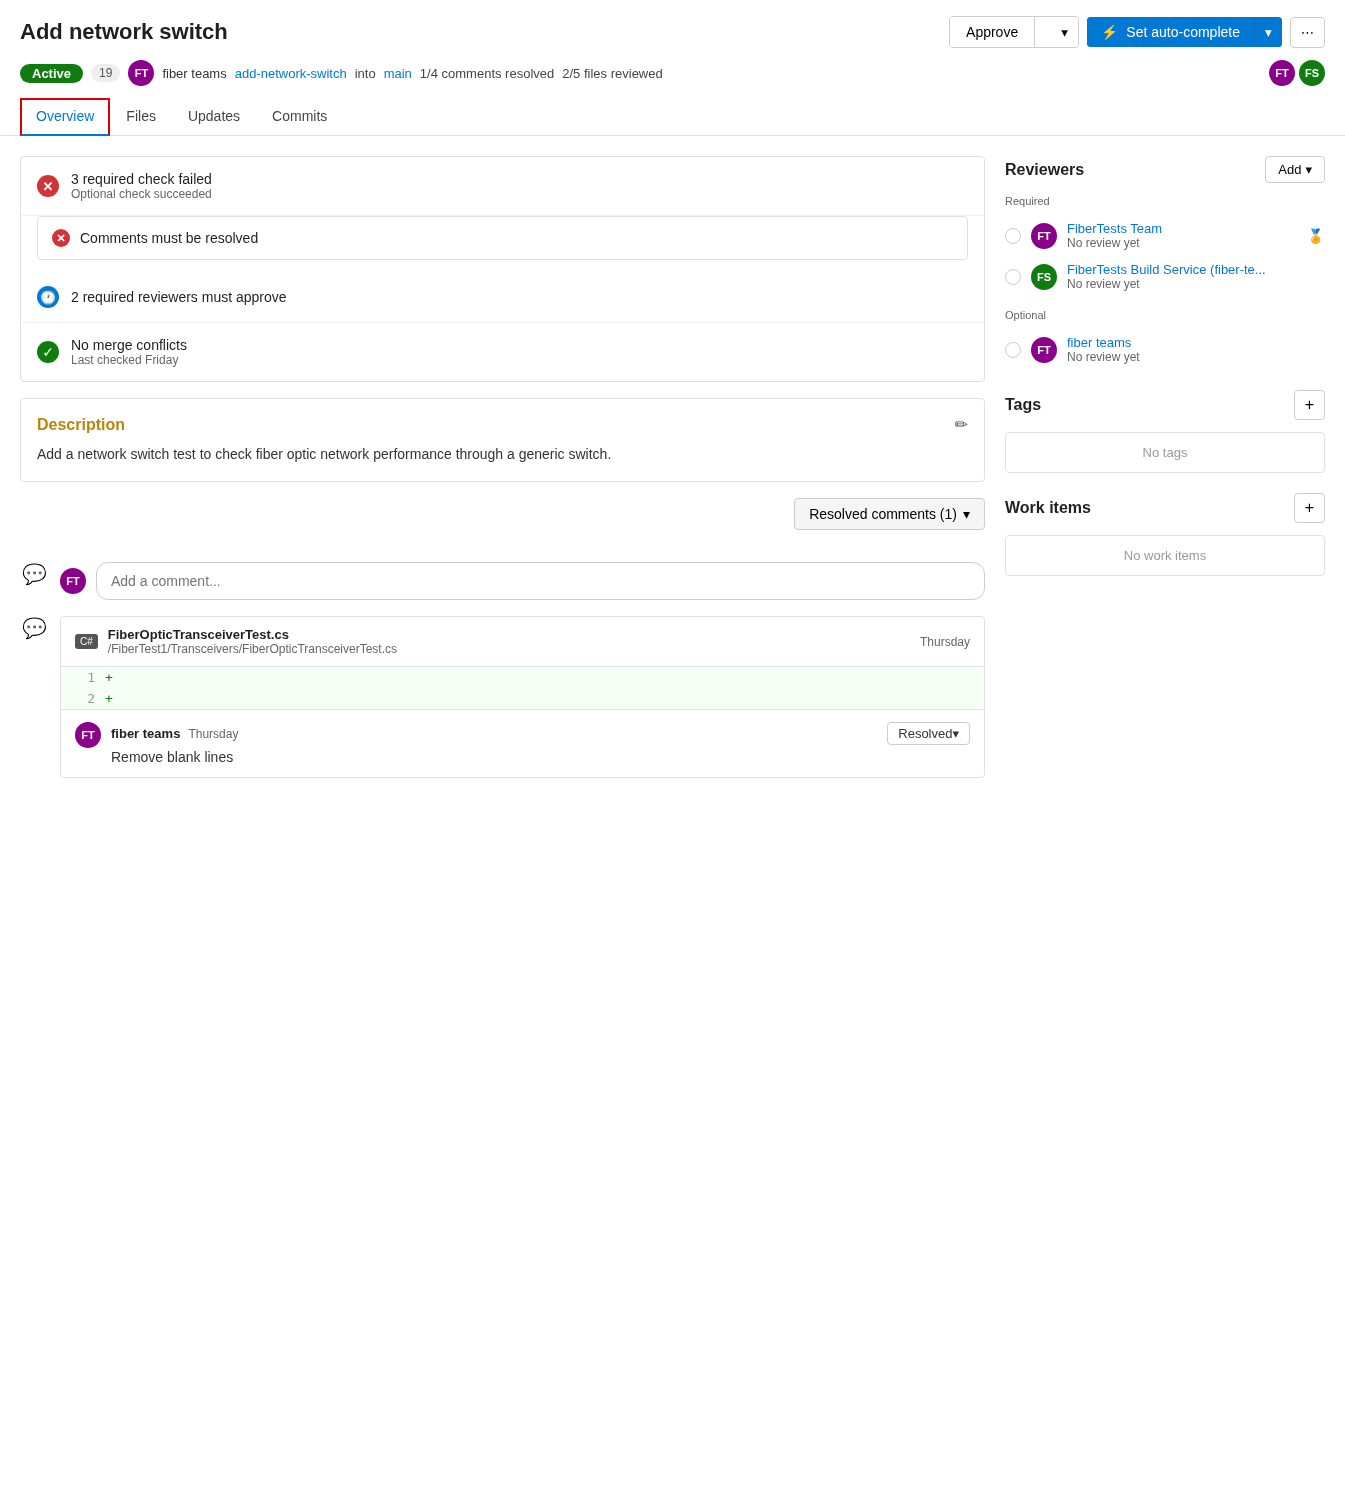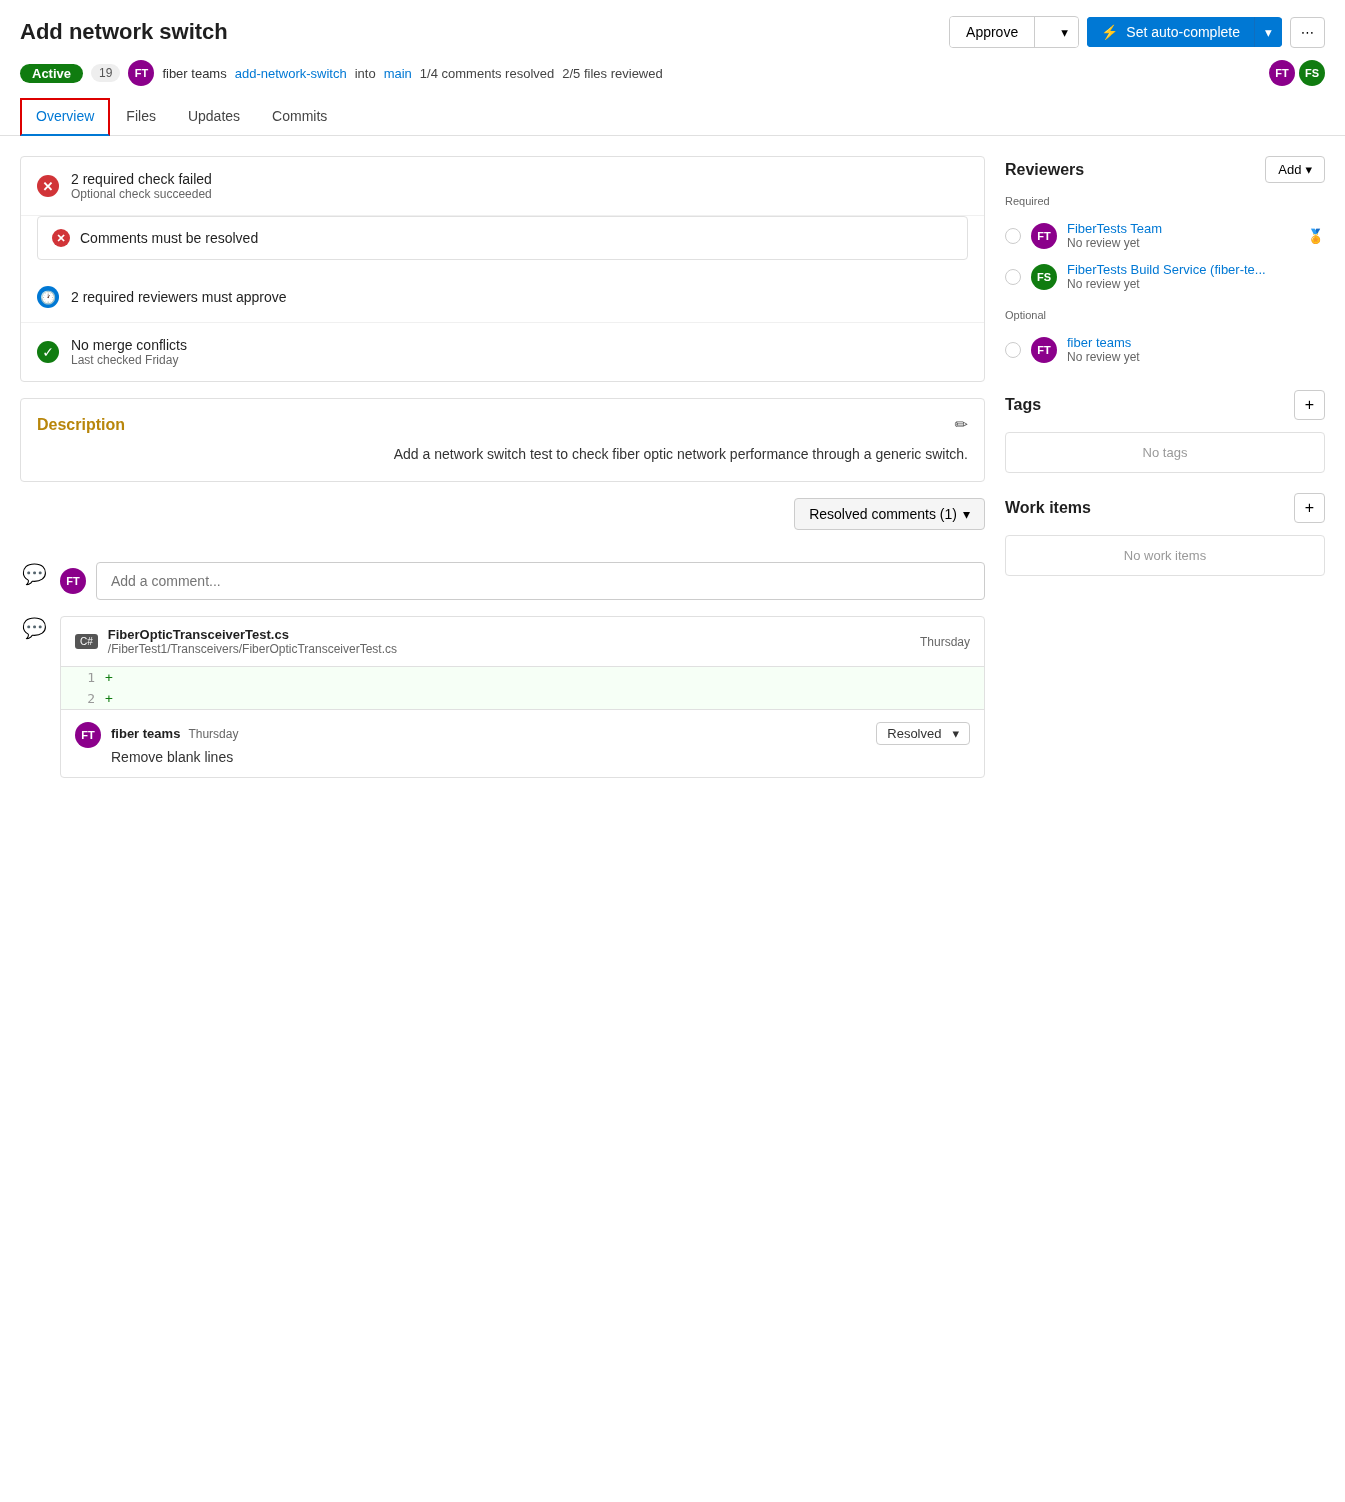--- a/index.html
+++ b/index.html
@@ -42,47 +42,47 @@
     .check-row:last-child { border-bottom: none; }
     .check-icon-fail { width: 22px; height: 22px; border-radius: 50%; background: #d13438; display: flex; align-items: center; justify-content: center; color: #fff; font-size: 13px; font-weight: 700; flex-shrink: 0; }
     .check-icon-warn { width: 22px; height: 22px; border-radius: 50%; background: #0078d4; display: flex; align-items: center; justify-content: center; color: #fff; font-size: 13px; flex-shrink: 0; }
     .check-icon-success { width: 22px; height: 22px; border-radius: 50%; background: #107c10; display: flex; align-items: center; justify-content: center; color: #fff; font-size: 14px; flex-shrink: 0; }
     .check-text-main { font-size: 14px; font-weight: 500; }
     .check-text-sub { font-size: 12px; color: #666; }
     .inner-check { margin: 0 16px 12px 16px; border: 1px solid #e0e0e0; border-radius: 4px; padding: 12px 14px; }
     .inner-check-row { display: flex; align-items: center; gap: 10px; }
     .view-checks-link { display: block; padding: 8px 14px; color: #0078d4; font-size: 13px; cursor: pointer; }
 
-    .description-panel { border: 1px solid #e0e0e0; border-radius: 4px; padding: 16px; margin-bottom: 16px; text-align: right; }
+    .description-panel { border: 1px solid #e0e0e0; border-radius: 4px; padding: 16px; margin-bottom: 16px; }
     .desc-header { display: flex; align-items: center; justify-content: space-between; margin-bottom: 10px; }
     .desc-title { font-size: 16px; font-weight: 600; color: #b8860b; }
     .desc-edit-icon { cursor: pointer; color: #555; font-size: 16px; }
     .desc-body { font-size: 14px; color: #333; line-height: 1.5; }
 
     .resolved-btn { display: flex; align-items: flex-end; gap: 6px; border: 1px solid #ccc; border-radius: 4px; padding: 7px 14px; background: #f5f5f5; cursor: pointer; font-size: 14px; margin-bottom: 16px; margin-left: auto; width: fit-content; }
 
     .comment-section { margin-bottom: 16px; }
-    .comment-input { flex: 1; border: 1px solid #ccc; border-radius: 4px; padding: 10px 14px; font-size: 14px; color: #999; }
+    .comment-input { flex: 1; border: 1px solid #ccc; border-radius: 12px; padding: 10px 14px; font-size: 14px; color: #999; }
 
     .file-comment-card { border: 1px solid #e0e0e0; border-radius: 4px; overflow: hidden; margin-bottom: 16px; }
     .file-comment-header { display: flex; align-items: center; gap: 10px; padding: 10px 14px; border-bottom: 1px solid #e0e0e0; }
     .file-lang-badge { background: #555; color: #fff; font-size: 10px; padding: 2px 5px; border-radius: 3px; }
     .file-name { font-weight: 600; font-size: 13px; }
     .file-path { font-size: 12px; color: #666; }
     .file-date { margin-left: auto; font-size: 12px; color: #666; }
     .code-lines { background: #f6fff6; }
     .code-line { display: flex; align-items: center; gap: 10px; padding: 3px 14px; font-family: monospace; font-size: 13px; }
     .code-line-num { color: #999; width: 20px; text-align: right; }
     .code-line-plus { color: #107c10; }
     .comment-reply-row { display: flex; align-items: flex-start; gap: 10px; padding: 12px 14px; border-top: 1px solid #e0e0e0; }
     .comment-reply-content { flex: 1; }
     .comment-reply-header { display: flex; align-items: center; gap: 8px; margin-bottom: 4px; }
     .comment-author { font-weight: 600; font-size: 13px; }
     .comment-date { font-size: 12px; color: #666; }
-    .resolved-badge { margin-left: auto; display: flex; align-items: center; gap: 11px; font-size: 13px; color: #333; cursor: pointer; border: 1px solid #ccc; border-radius: 4px; padding: 3px 10px; background: #fff; }
+    .resolved-badge { margin-left: auto; display: flex; align-items: center; gap: 0; font-size: 13px; color: #333; cursor: pointer; border: 1px solid #ccc; border-radius: 4px; padding: 3px 10px; background: #fff; }
     .comment-text { font-size: 14px; color: #333; }
 
     
     .section-header { display: flex; align-items: center; justify-content: space-between; margin-bottom: 12px; }
     .section-title { font-size: 16px; font-weight: 600; }
     .add-btn { border: 1px solid #ccc; border-radius: 4px; padding: 5px 12px; cursor: pointer; background: #fff; font-size: 13px; display: flex; align-items: center; gap: 4px; }
     .add-btn-plus { border: 1px solid #ccc; border-radius: 4px; padding: 5px 10px; cursor: pointer; background: #fff; font-size: 16px; display: flex; align-items: center; }
 
     .reviewers-section { margin-bottom: 20px; }
     .reviewer-group-label { font-size: 11px; color: #666; margin-bottom: 8px; }
@@ -161,21 +161,21 @@
 
 <div class="main-content">
 
   <div class="left-col">
 
     <div class="checks-panel">
 
       <div class="check-row">
         <div class="check-icon-fail">✕</div>
         <div>
-          <div class="check-text-main">2 required check failed</div>
+          <div class="check-text-main">3 required check failed</div>
           <div class="check-text-sub">Optional check succeeded</div>
         </div>
       </div>
 
       <div class="inner-check">
         <div class="inner-check-row">
           <span class="icon-circle-x">✕</span>
           <span>Comments must be resolved</span>
         </div>
       </div>

